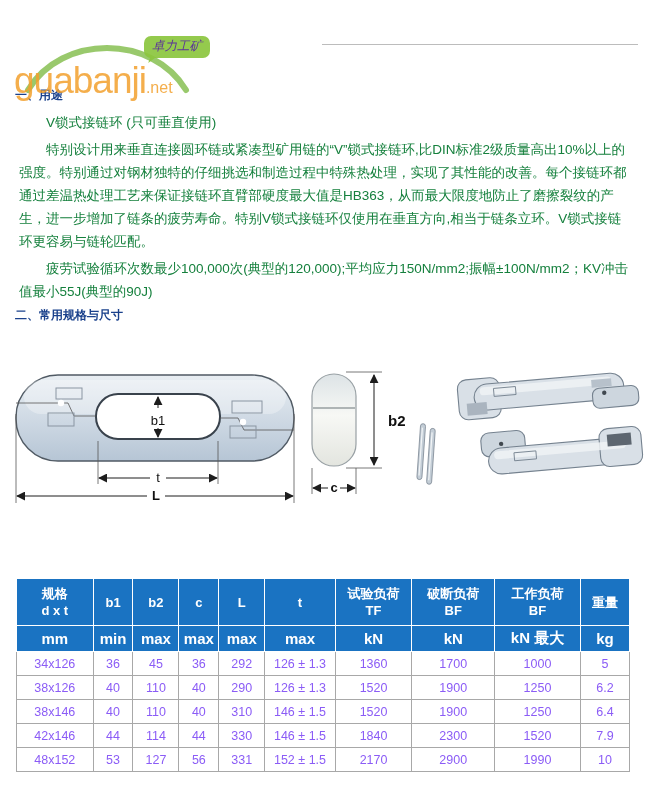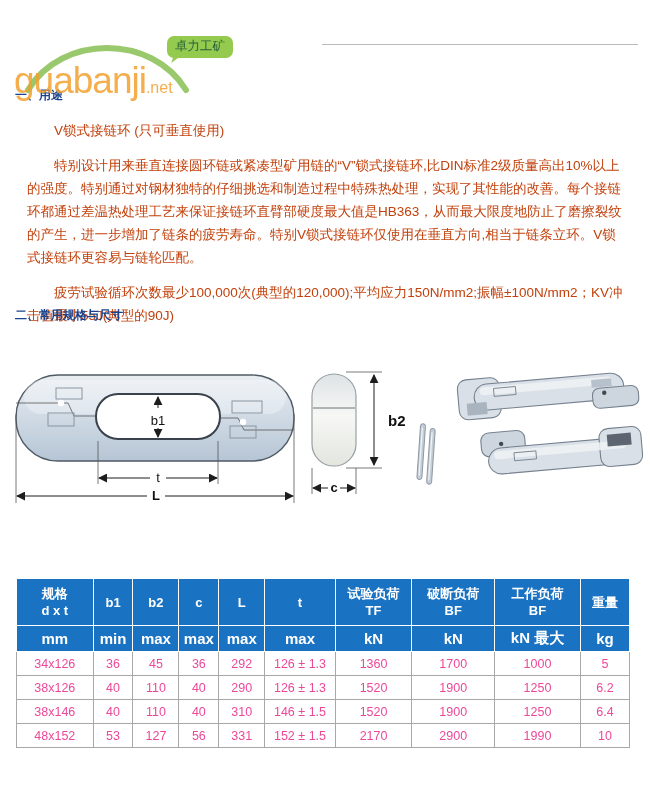--- a/index.html
+++ b/index.html
@@ -13,46 +13,46 @@
   .banner-title{position:absolute;left:14px;top:7px;color:#fff;font-size:15px;font-weight:bold;letter-spacing:1px;}
   .banner-arrows{position:absolute;right:34px;top:8px;color:#fff;font-size:15px;font-weight:bold;letter-spacing:3px;}
   .header-rule{position:absolute;left:322px;top:44px;width:316px;height:1px;background:#bcbcbc;}
 
   
   .logo{position:absolute;left:14px;top:40px;width:250px;height:60px;z-index:5;}
   .logo-arc{position:absolute;left:8px;top:-10px;width:170px;height:66px;}
   .logo-textrow{position:absolute;left:0;bottom:-2px;white-space:nowrap;}
   .logo-main{font-size:37px;font-weight:normal;letter-spacing:-1px;color:rgba(242,160,45,.85);}
   .logo-suffix{font-size:16px;font-weight:normal;color:rgba(242,160,45,.85);}
-  .logo-bubble{position:absolute;left:153px;top:-4px;background:#8CC63E;color:#14532d;font-size:12.5px;
-               padding:2px 8px 3px;border-radius:7px;opacity:.92;}
+  .logo-bubble{position:absolute;left:130px;top:-4px;background:#8CC63E;color:#4c1d95;font-size:12.5px;
+               padding:2px 8px 3px;border-radius:7px;opacity:.92;font-style:italic;}
   .logo-bubble:after{content:"";position:absolute;left:6px;bottom:-5px;border:5px solid transparent;
                border-top-color:#8CC63E;border-left-color:#8CC63E;transform:skewX(-20deg);}
 
   
   .sec-title{position:absolute;left:15px;margin:0;font-size:12px;font-weight:bold;color:#1A418C;}
   .sec1{top:87px;} .sec2{top:307px;}
   .usage-text{position:absolute;left:15px;top:107px;width:622px;}
-  .usage-text p{margin:12px;font-size:13.5px;line-height:23px;color:#c2410c;text-indent:2em;}
+  .usage-text p{margin:4px;font-size:13.5px;line-height:23px;color:#15803d;text-indent:2em;}
 
   
   .diag{position:absolute;}
   .d1{left:8px;top:356px;}
   .d2{left:306px;top:356px;}
   .d3{left:396px;top:352px;}
   .dim-text{font-size:13px;fill:#111;font-family:"Liberation Sans","DejaVu Sans",sans-serif;}
   .dim-line{stroke:#1d1d1d;stroke-width:1;fill:none;}
   .ext-line{stroke:#555;stroke-width:.8;fill:none;}
 
   
   .spec-table{position:absolute;left:16px;top:578px;width:614px;border-collapse:collapse;table-layout:fixed;}
   .spec-table th{background:#1A73C2;color:#fff;border:1px solid #fff;font-weight:bold;text-align:center;vertical-align:middle;}
   .spec-table thead tr.main th{height:42px;font-size:13px;line-height:17px;padding:2px 0;}
   .spec-table thead tr.units th{height:23px;font-size:15px;}
-  .spec-table td{border:1px solid #A8A8A8;background:#fff;height:23px;font-size:12.5px;color:#ec4899;
+  .spec-table td{border:1px solid #A8A8A8;background:#fff;height:23px;font-size:12.5px;color:#8b5cf6;
                  text-align:center;vertical-align:middle;padding:0;}
 </style>
 </head>
 <body>
 
 <div class="page">
 
   <svg width="0" height="0" style="position:absolute">
     <defs>
       <marker id="arr" viewBox="0 0 10 10" refX="9" refY="5" markerWidth="9" markerHeight="9" orient="auto-start-reverse">
@@ -257,20 +257,32 @@
           <td>110</td>
           <td>40</td>
           <td>310</td>
           <td>146 ± 1.5</td>
           <td>1520</td>
           <td>1900</td>
           <td>1250</td>
           <td>6.4</td>
         </tr>
         <tr>
+          <td>42x146</td>
+          <td>44</td>
+          <td>114</td>
+          <td>44</td>
+          <td>330</td>
+          <td>146 ± 1.5</td>
+          <td>1840</td>
+          <td>2300</td>
+          <td>1520</td>
+          <td>7.9</td>
+        </tr>
+        <tr>
           <td>48x152</td>
           <td>53</td>
           <td>127</td>
           <td>56</td>
           <td>331</td>
           <td>152 ± 1.5</td>
           <td>2170</td>
           <td>2900</td>
           <td>1990</td>
           <td>10</td>

